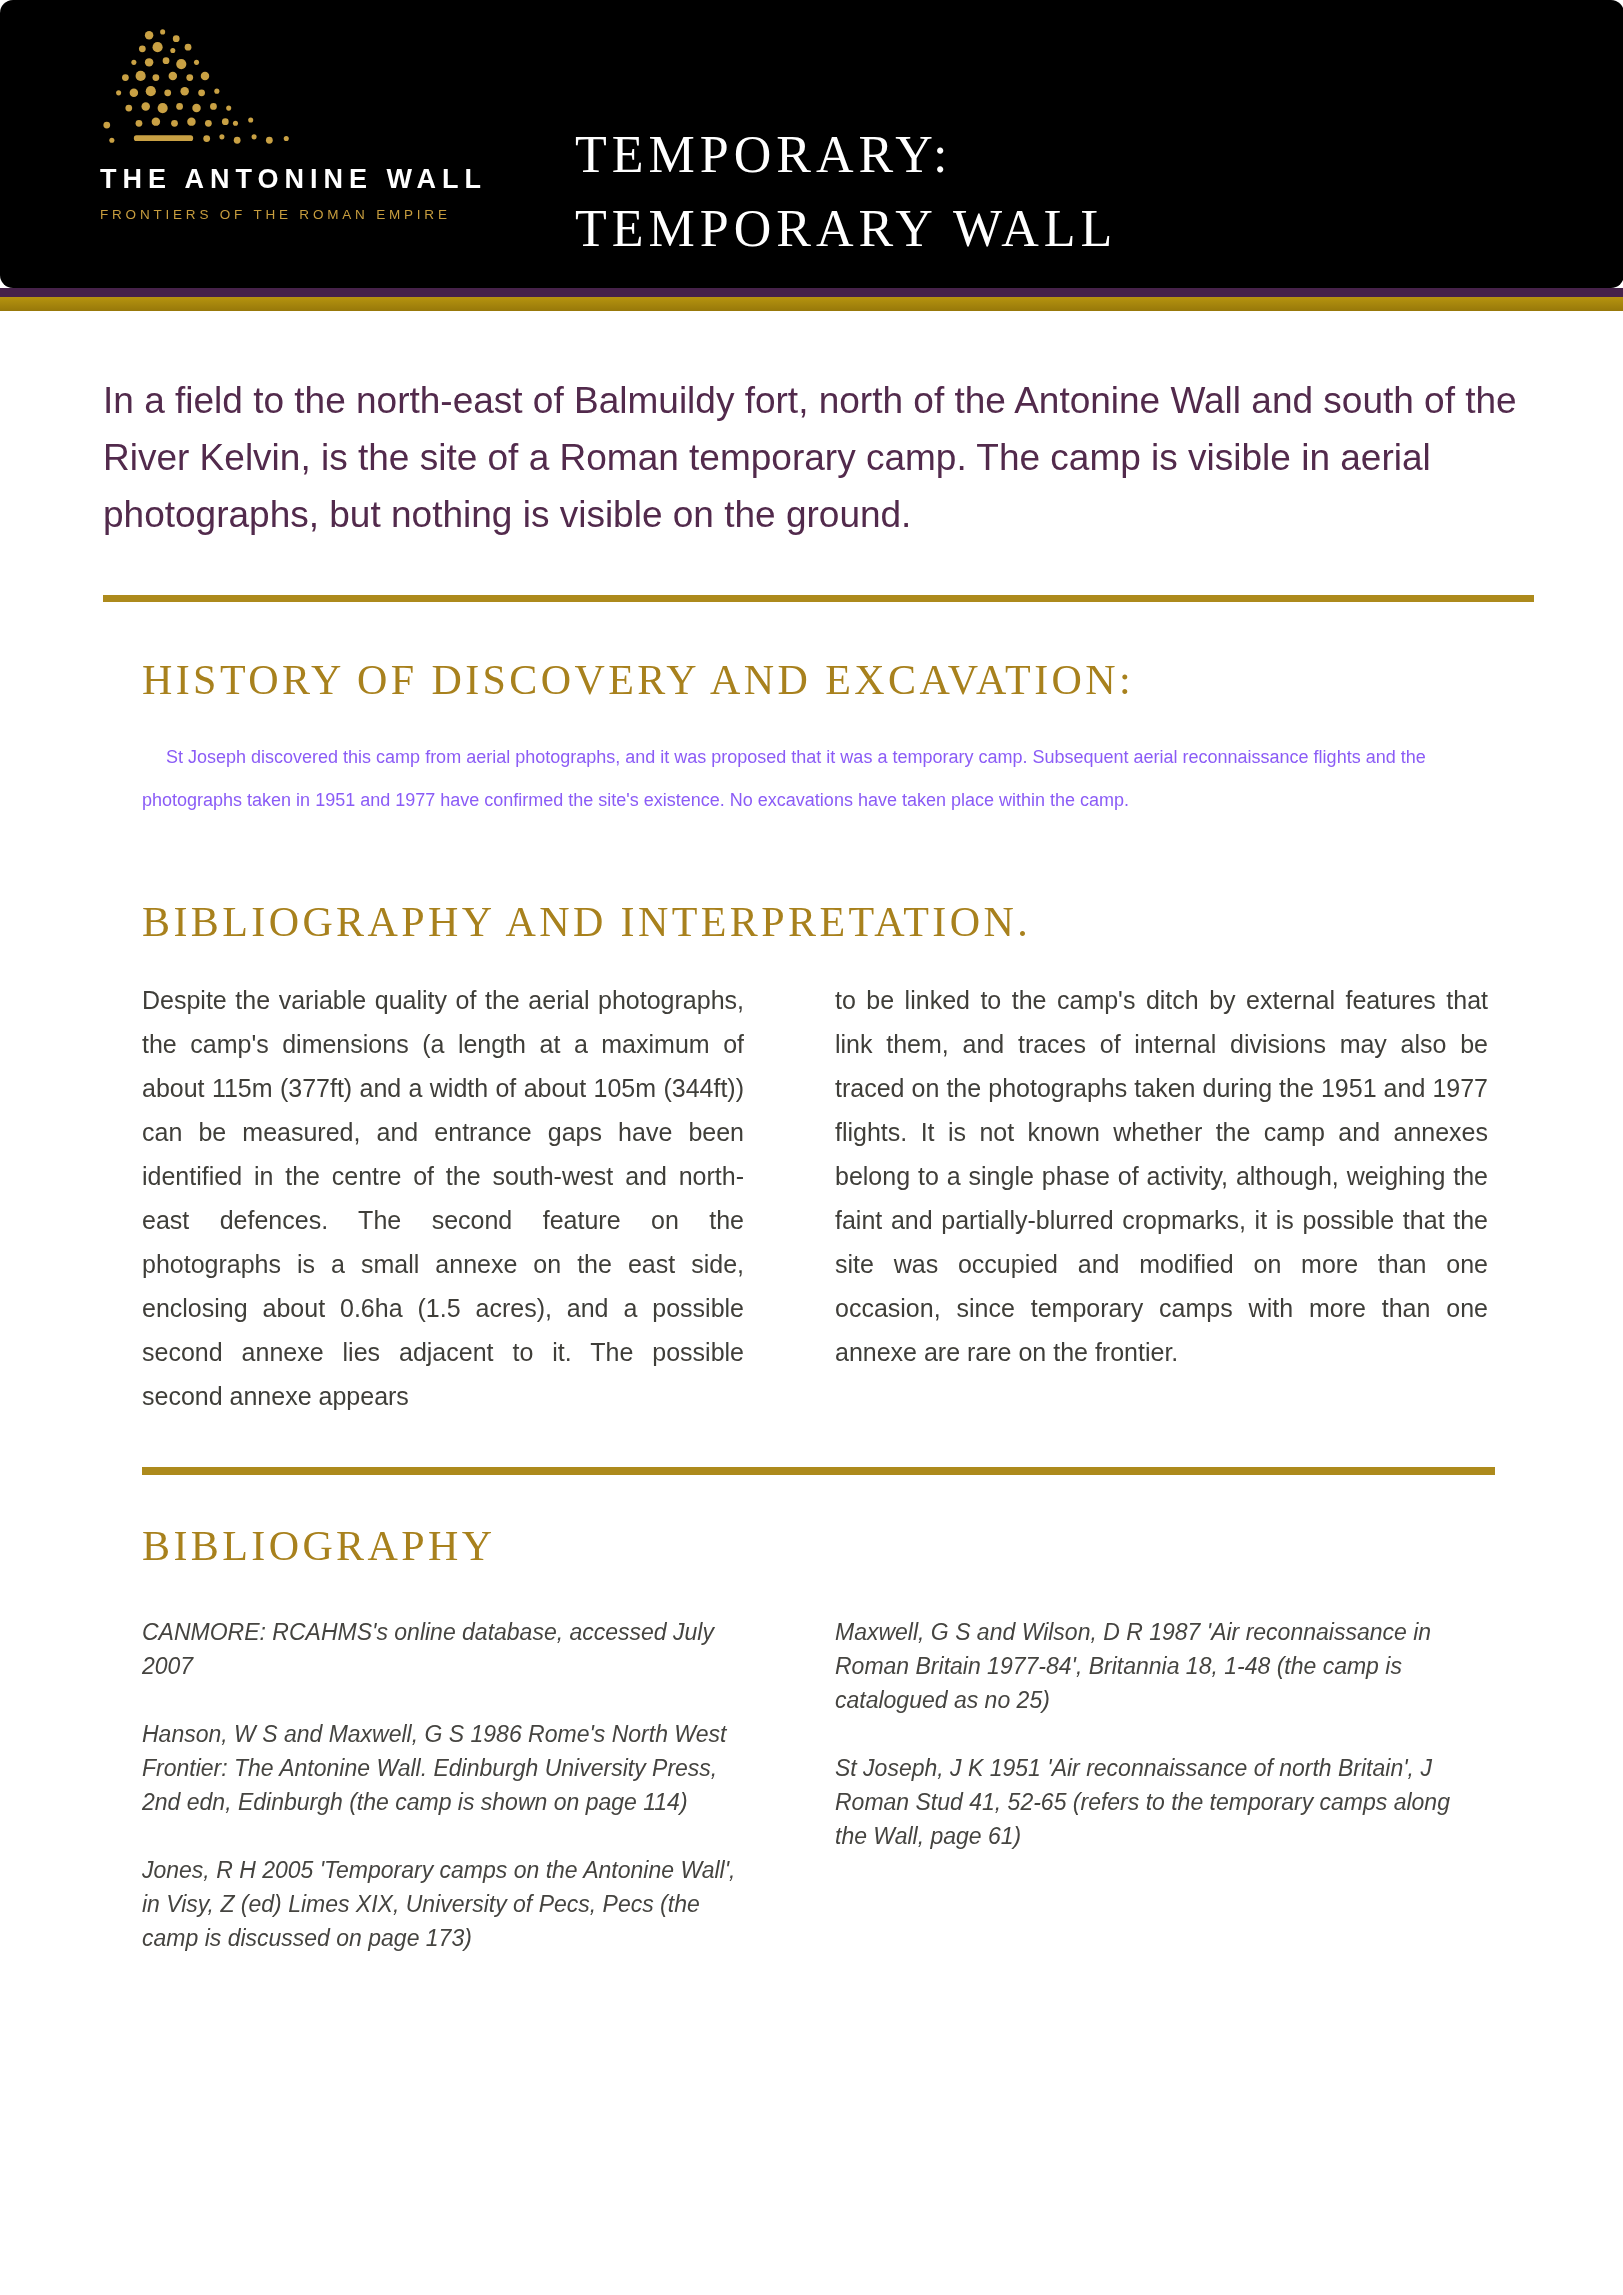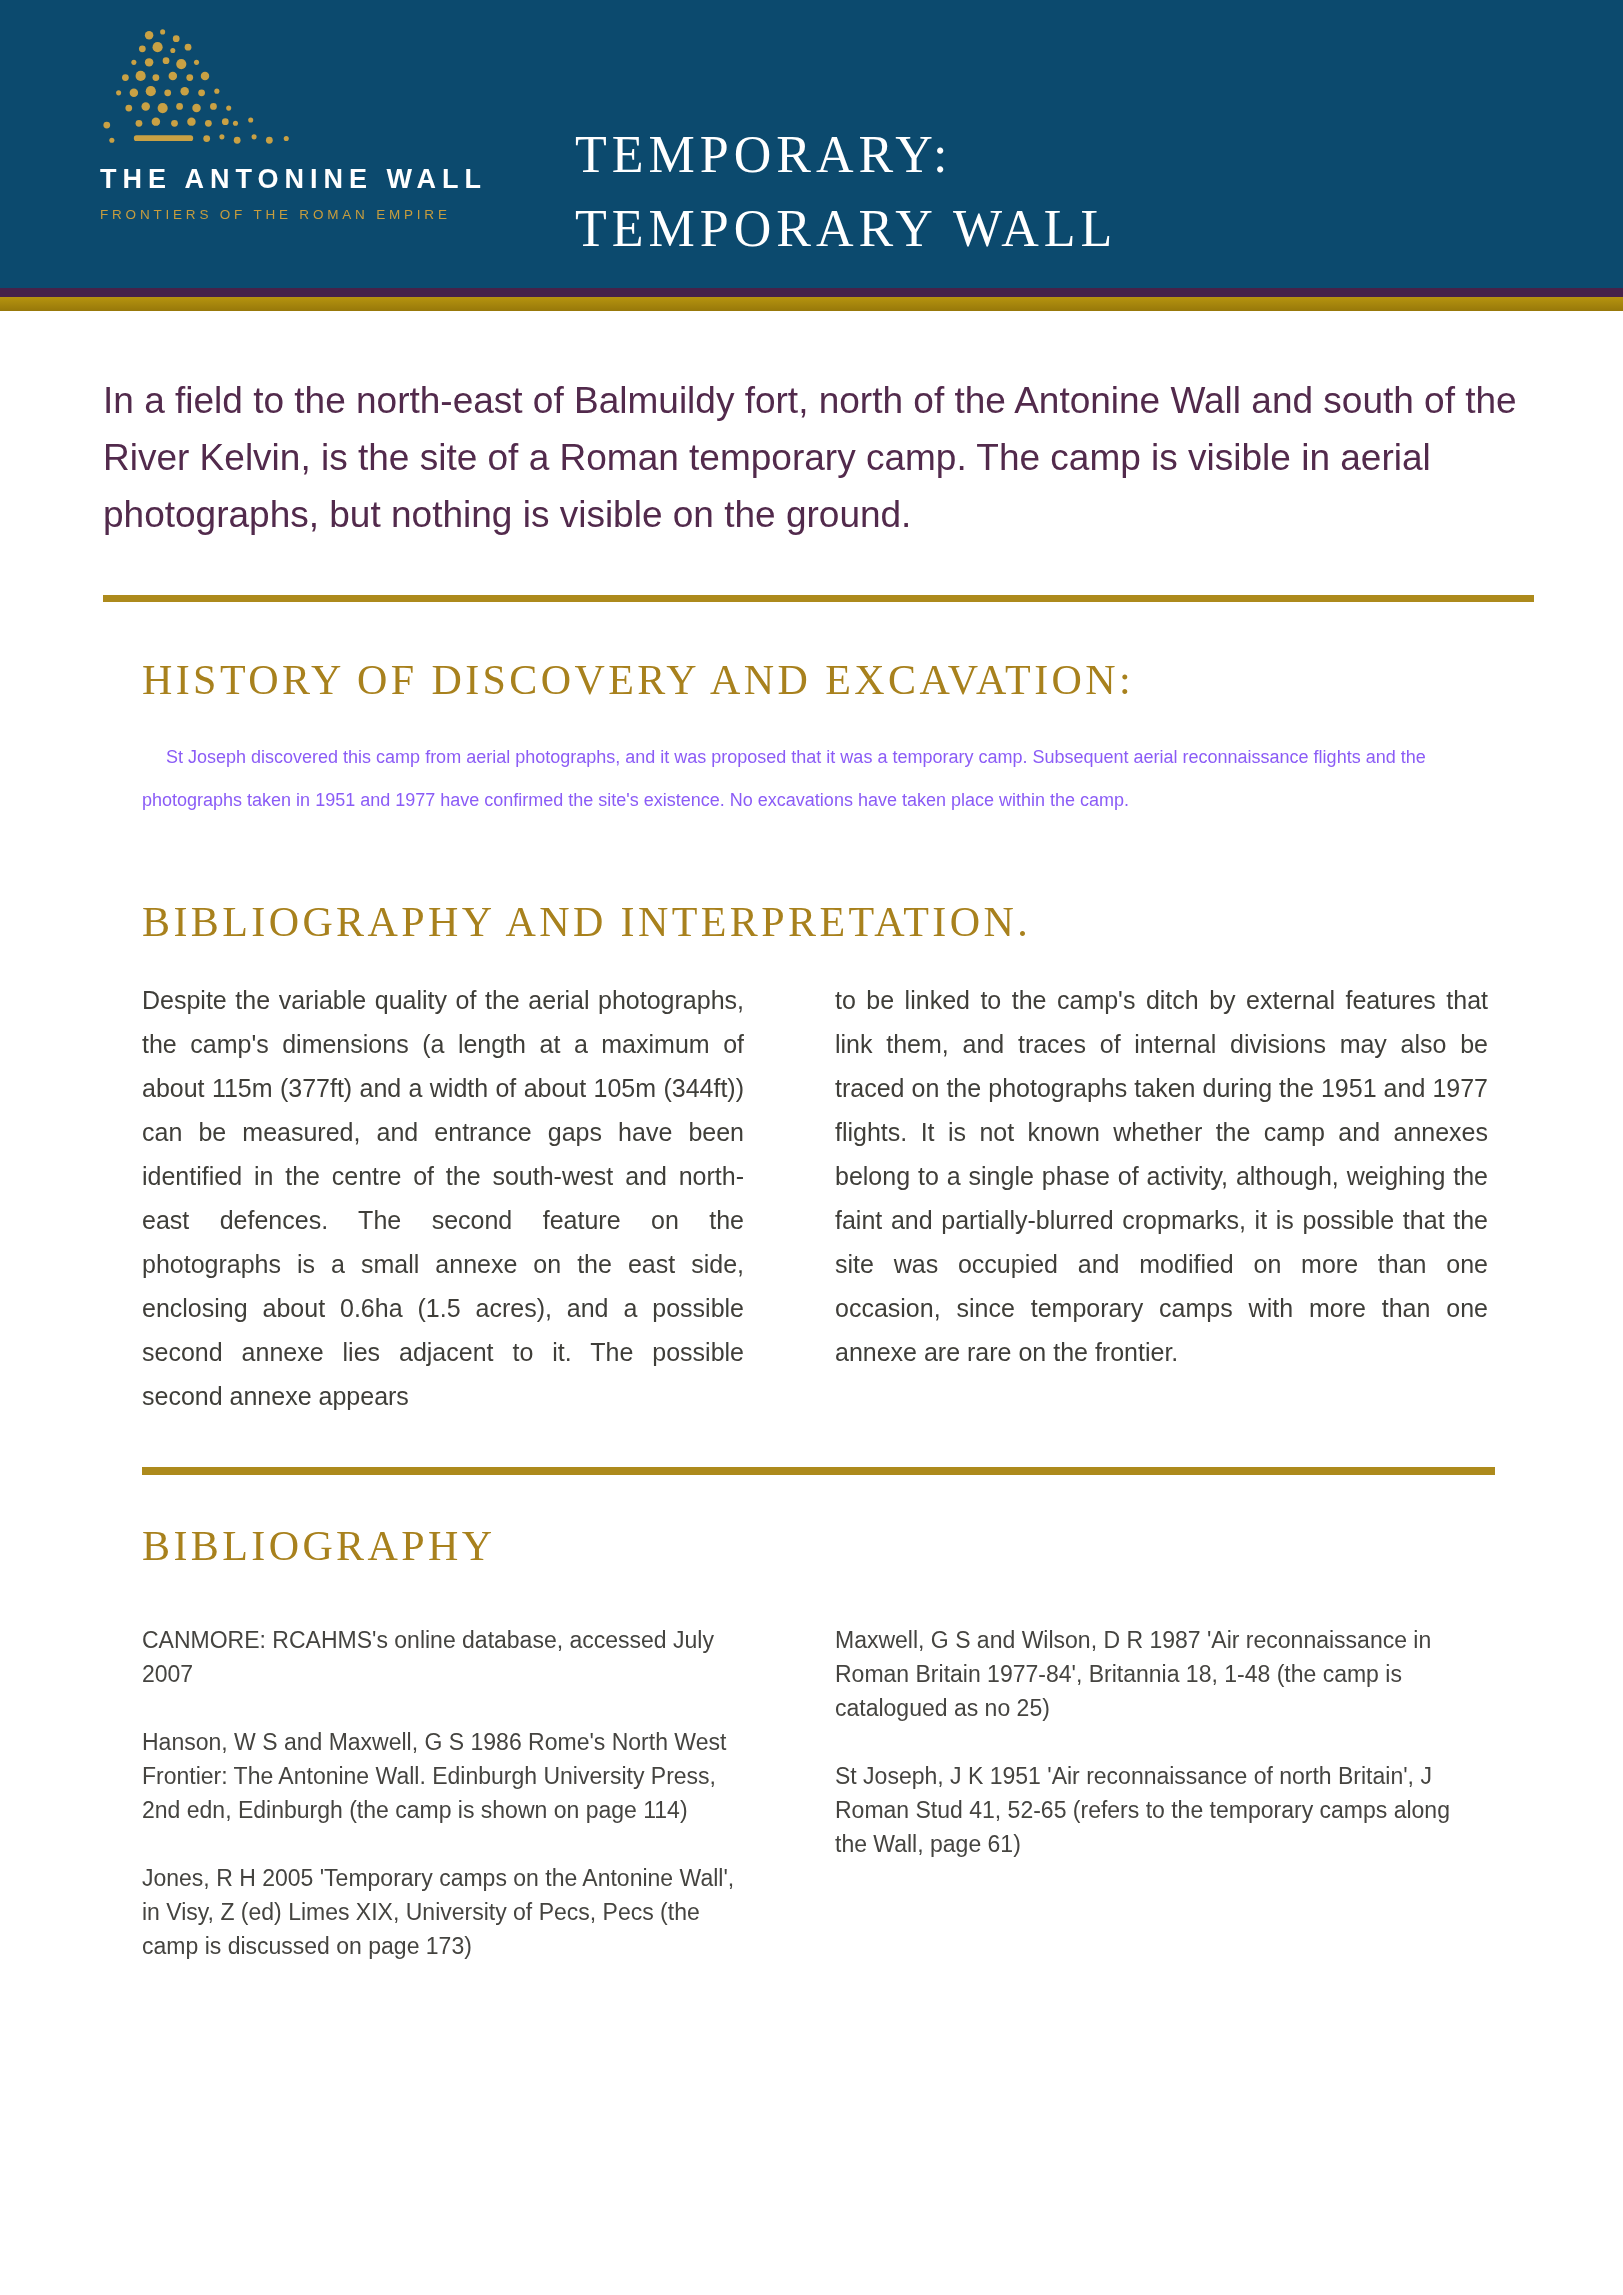--- a/index.html
+++ b/index.html
@@ -7,21 +7,22 @@
     position:relative;
     width:1624px;height:2295px;
     background:#ffffff;
     font-family:"Liberation Sans", sans-serif;
     overflow:hidden;
   }
   
   .header{
     position:relative;
     width:100%;height:288px;
-    background:#0c4a6e;
+    background:#000000;
+    border-radius:13px;
   }
   .header-strip{width:100%;height:8.5px;background:#46224a;}
   .gold-bar{width:100%;height:14.4px;background:linear-gradient(#b6940f,#97780a);}
   .logo{position:absolute;left:100px;top:25px;width:406px;}
   .logo svg{display:block;}
   .brand{
     margin-top:5px;
     color:#ffffff;
     font-family:"Liberation Sans", sans-serif;
     font-size:27px;letter-spacing:6px;font-weight:bold;
@@ -77,21 +78,21 @@
     text-align:justify;
   }
   .col-left{width:602px;}
   .col-right{width:653px;}
   .bib-columns{
     display:flex;
     margin:37px 0 0 39px;
     gap:91px;
   }
   .bib-col{color:#454440;font-size:23px;line-height:34px;}
-  .bib-col p{margin:16px 0 34px 0;}
+  .bib-col p{margin:8px 0 34px 0;font-style:italic;}
 </style>
 </head>
 <body>
 
 <div class="page">
 
   <div class="header">
 
     <div class="logo">
       <span>

